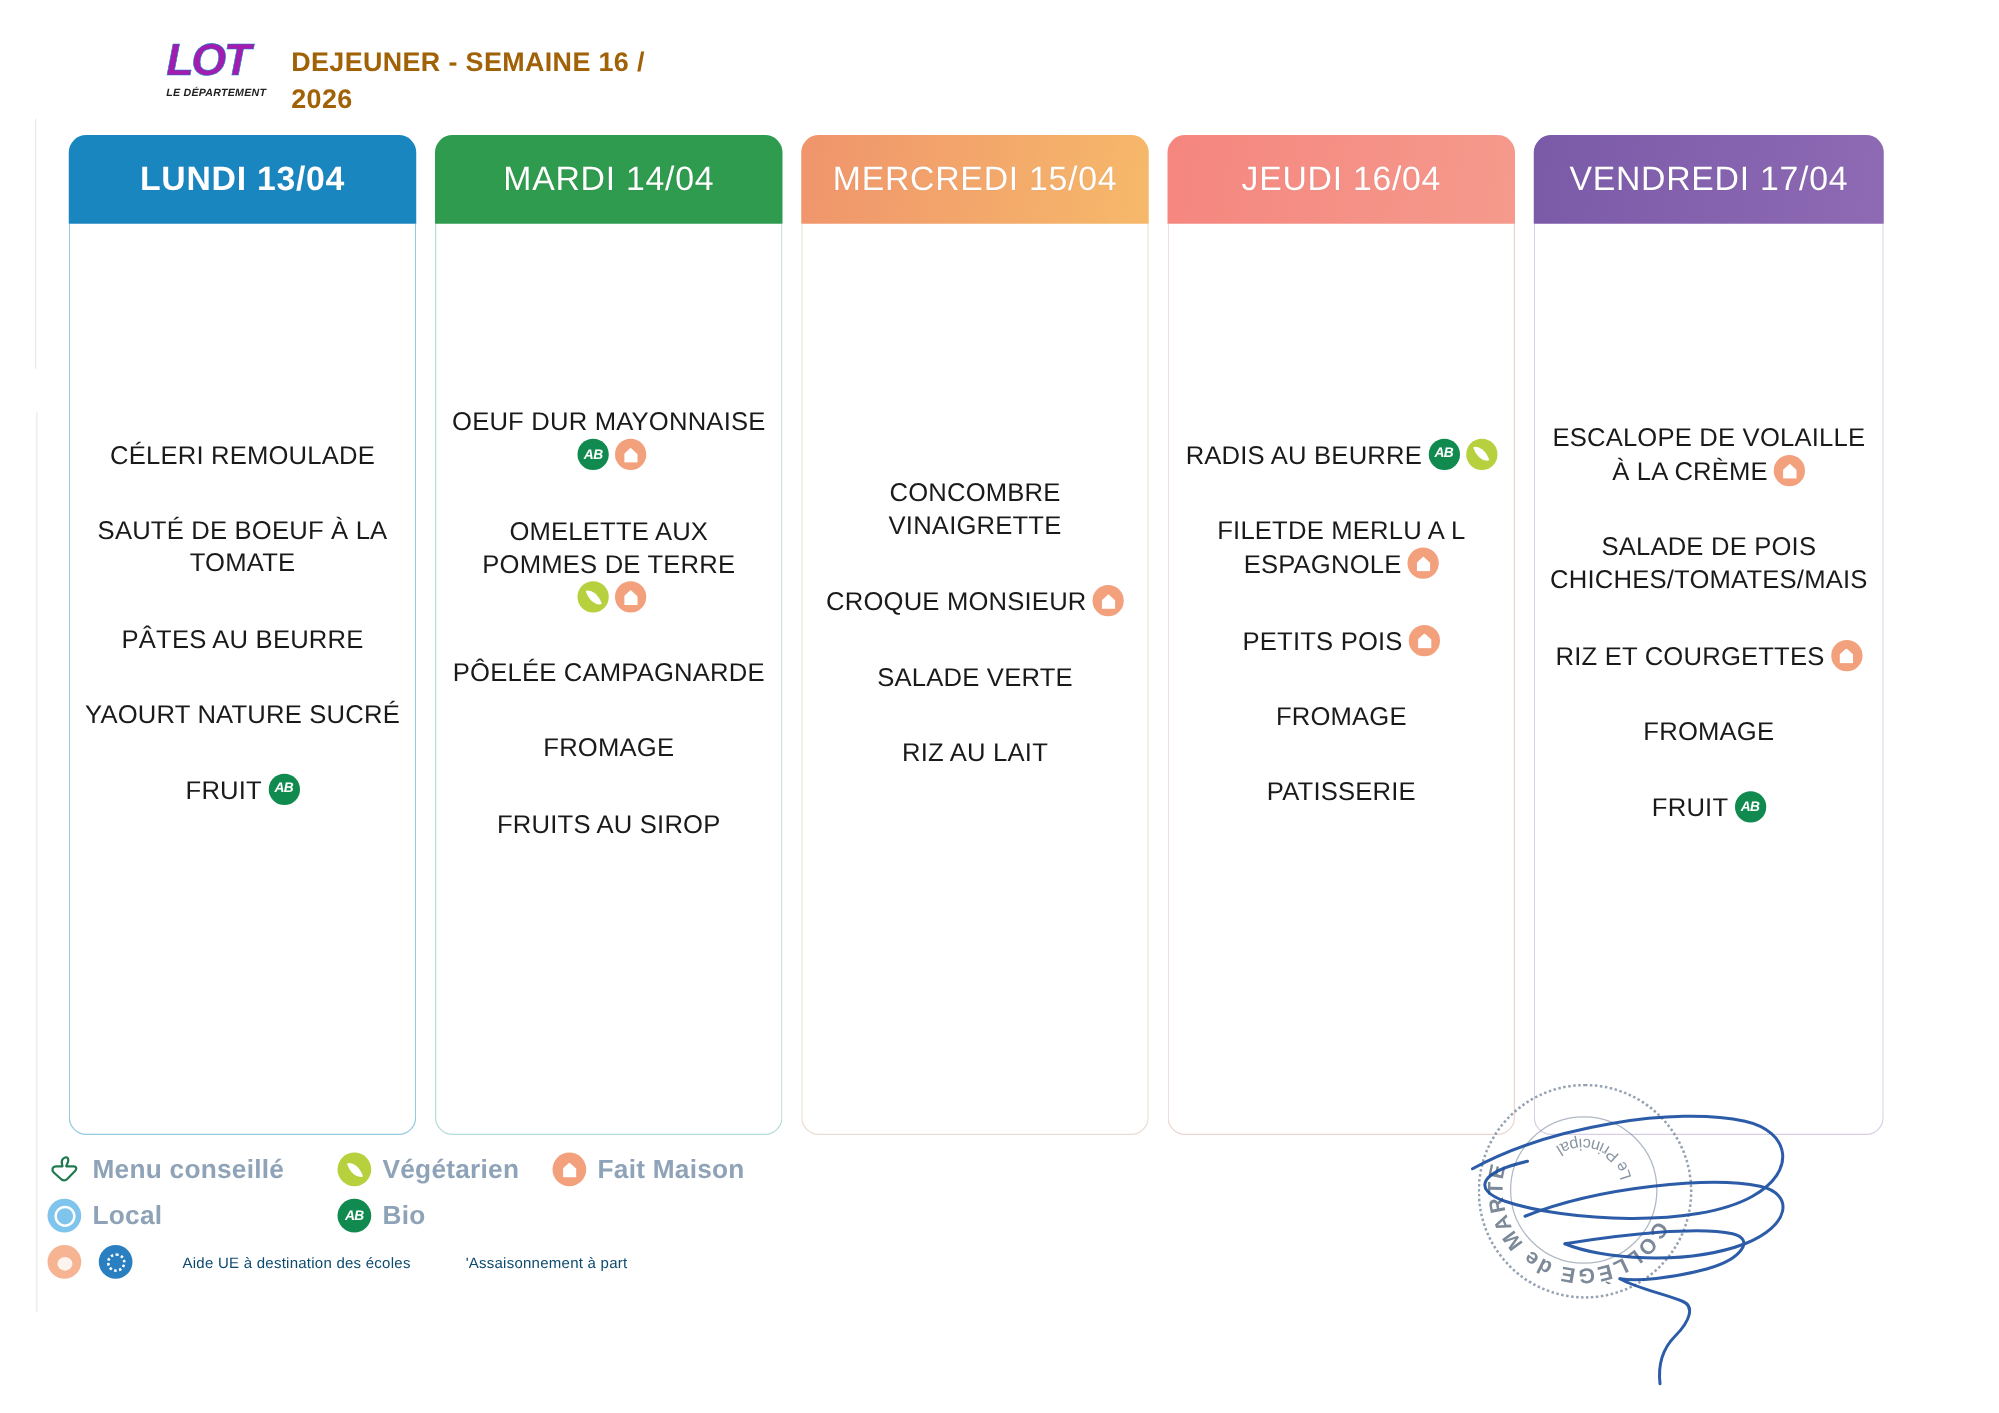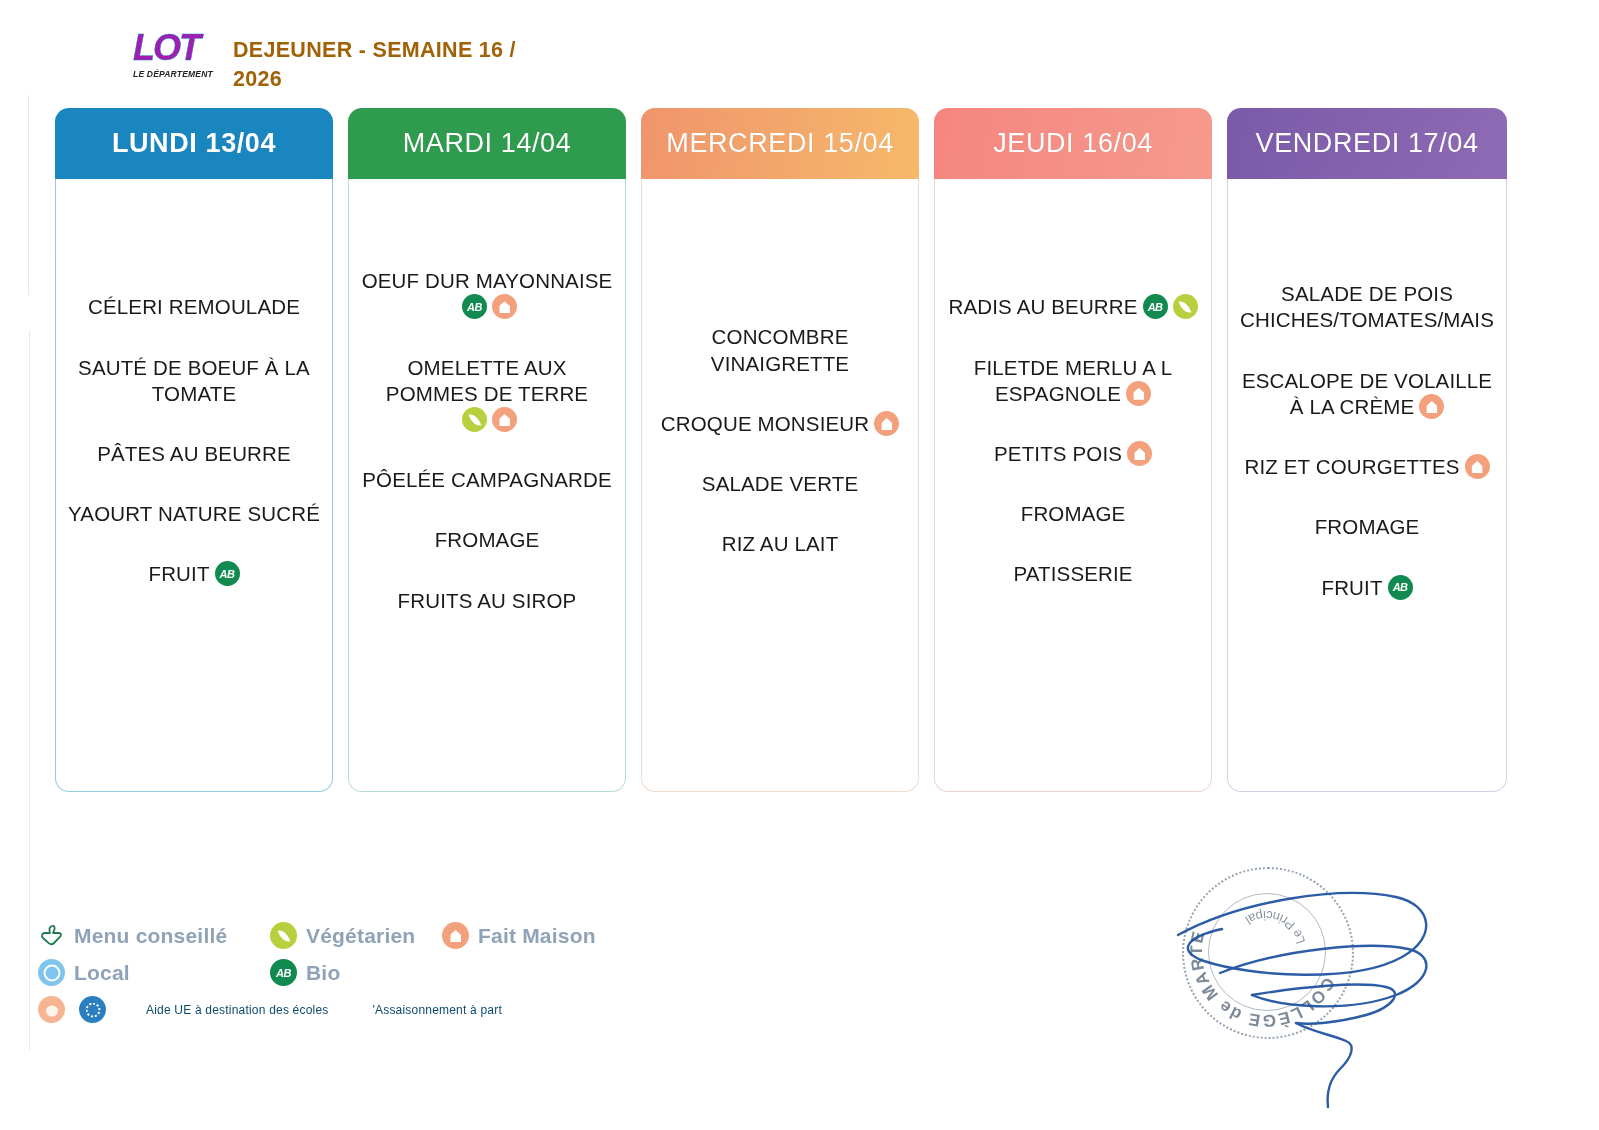--- a/index.html
+++ b/index.html
@@ -66,21 +66,21 @@
     max-width: 310px;
     padding-top: 8px;
   }
 
   
   .day-grid {
     position: absolute;
     left: 55px;
     top: 108px;
     width: 1452px;
-    height: 684px;
+    height: 800px;
     display: flex;
     gap: 15px;
   }
   .day-card {
     flex: 1 1 0;
     display: flex;
     flex-direction: column;
     border-radius: 14px;
     background: #fff;
     position: relative;
@@ -378,22 +378,22 @@
           <div class="dish"><span>PETITS POIS</span><span class="badges"><span class="badge maison"></span></span></div>
           <div class="dish"><span>FROMAGE</span></div>
           <div class="dish"><span>PATISSERIE</span></div>
         </div>
       </div>
     </div>
     <div class="day-card">
       <div class="day-head" style="background: linear-gradient(100deg, rgb(122, 90, 168) 0%, rgb(143, 106, 180) 100%); text-align: center;">VENDREDI 17/04</div>
       <div class="day-body" style="border-color: rgba(200, 185, 215, 0.7);">
         <div class="dishes">
+          <div class="dish"><span>ESCALOPE DE VOLAILLE À LA CRÈME</span><span class="badges"><span class="badge maison"></span></span></div>
           <div class="dish"><span>SALADE DE POIS CHICHES/TOMATES/MAIS</span></div>
-          <div class="dish"><span>ESCALOPE DE VOLAILLE À LA CRÈME</span><span class="badges"><span class="badge maison"></span></span></div>
           <div class="dish"><span>RIZ ET COURGETTES</span><span class="badges"><span class="badge maison"></span></span></div>
           <div class="dish"><span>FROMAGE</span></div>
           <div class="dish"><span>FRUIT</span><span class="badges"><span class="badge bio"></span></span></div>
         </div>
       </div>
     </div>
   </div>
 
 <div class="legend">
   <div class="legend-row r1">

